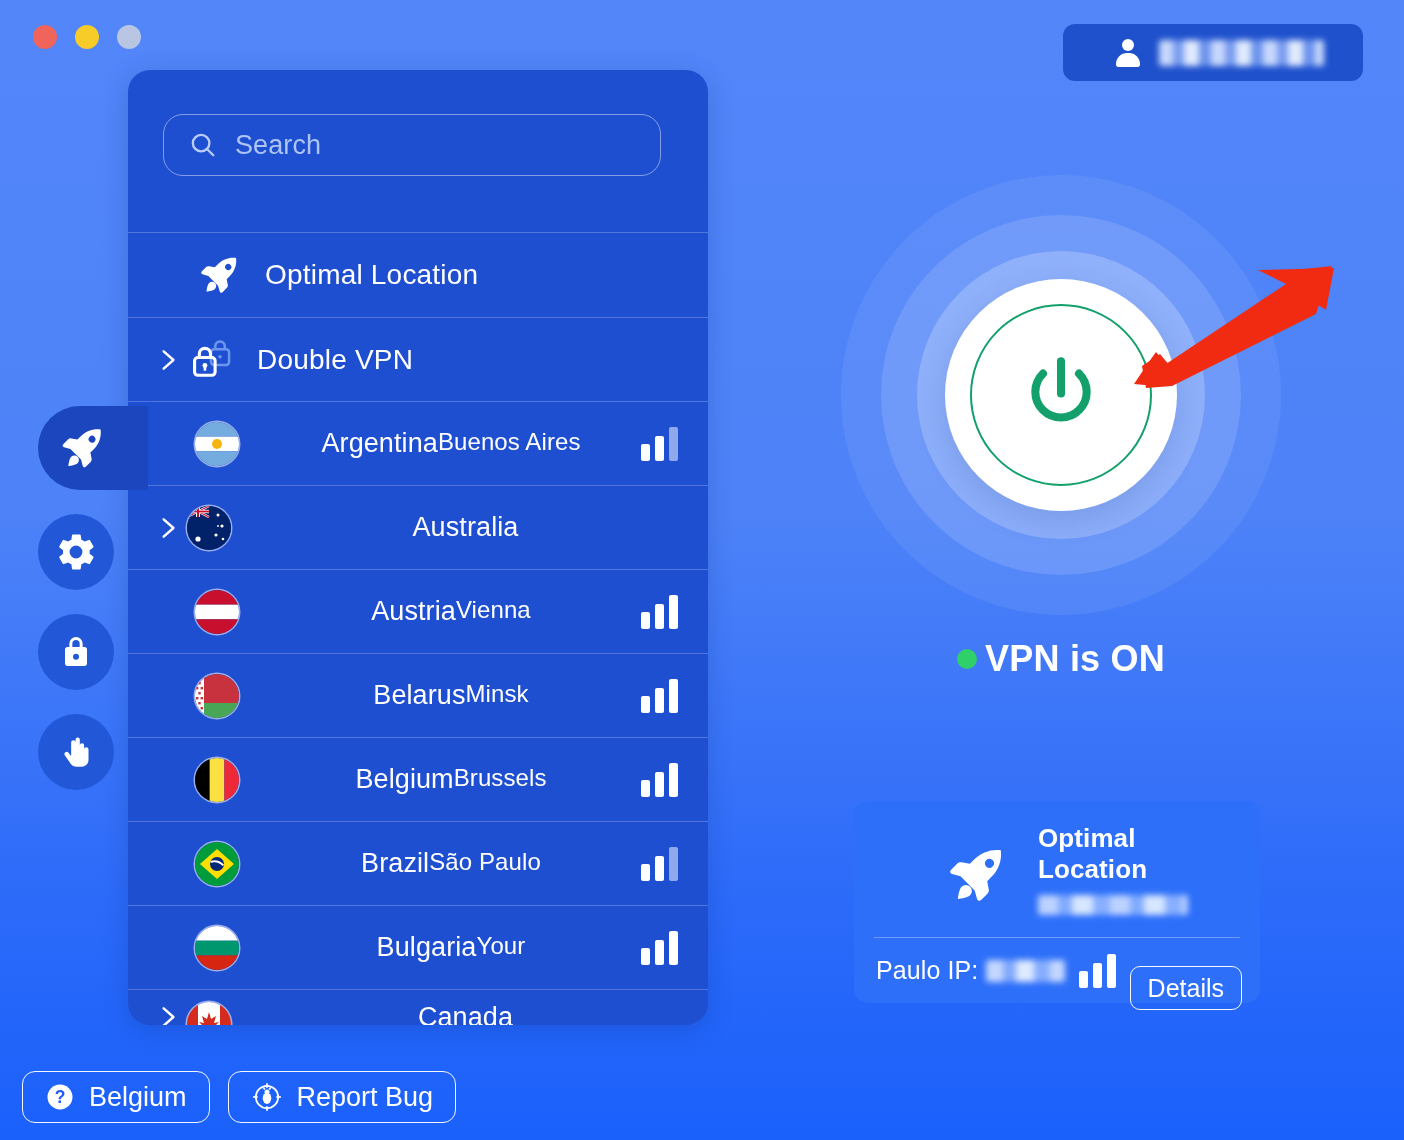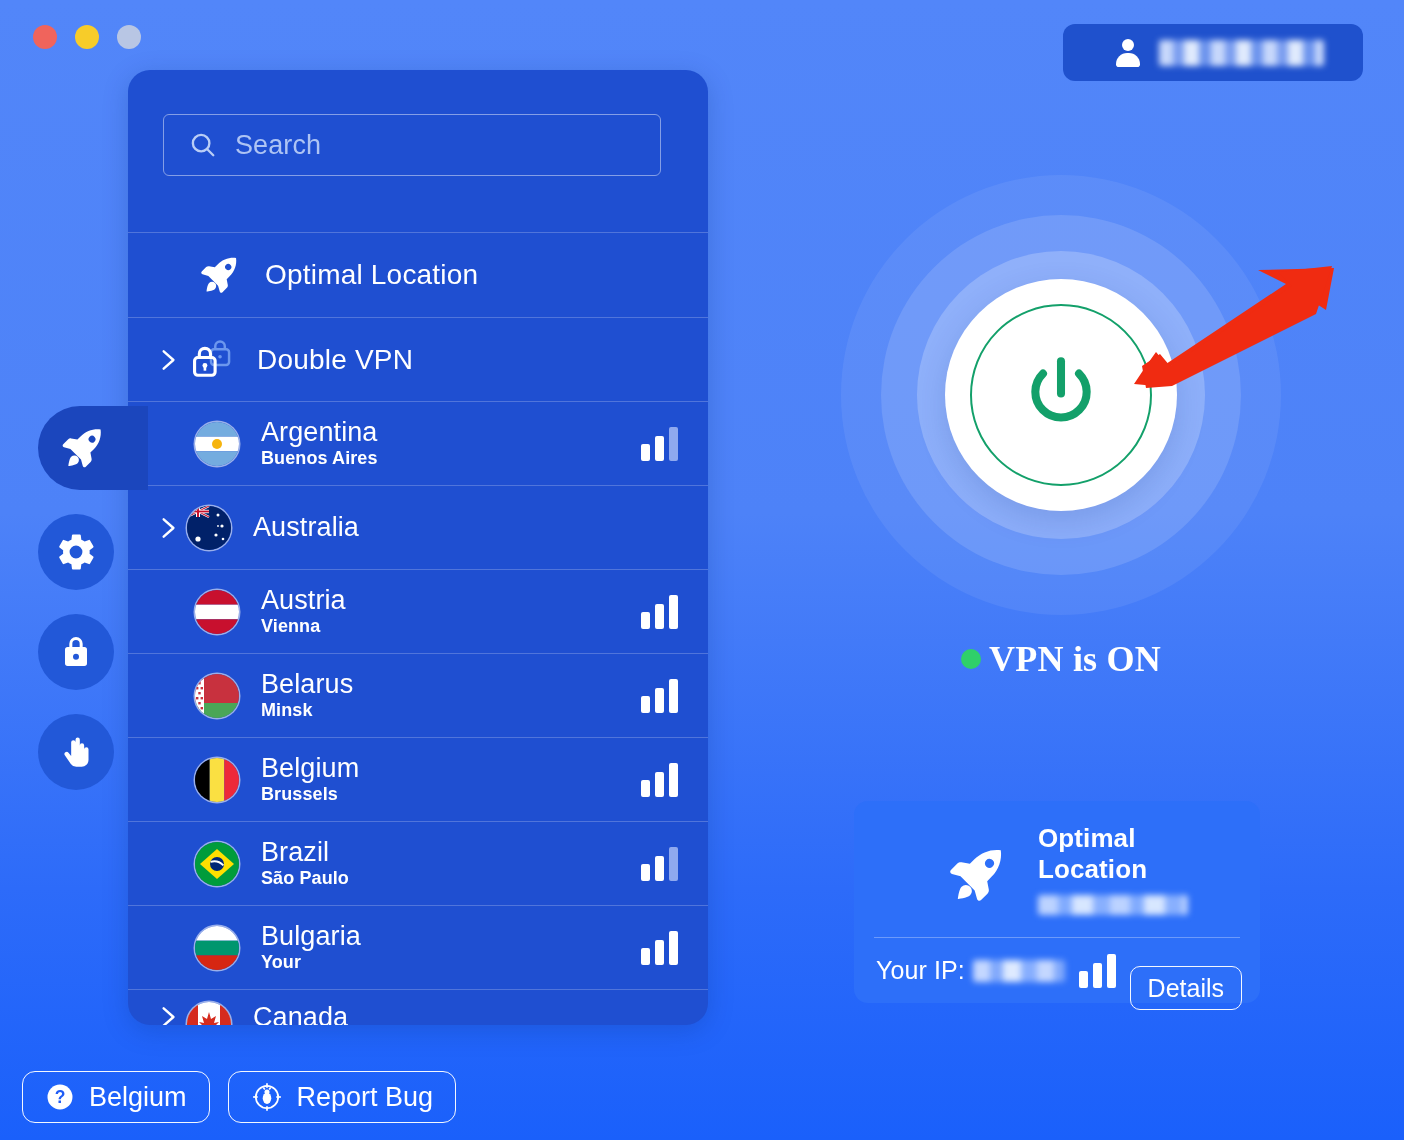--- a/index.html
+++ b/index.html
@@ -68,21 +68,21 @@
     position:absolute; left:128px; top:70px;
     width:580px; height:955px;
     background:#1f4fd1; border-radius:22px;
     overflow:hidden; z-index:20;
     box-shadow: 0 6px 26px rgba(10,40,120,.22);
   }
   .search-wrap { height:162px; display:flex; align-items:flex-start; padding:44px 47px 0 35px; }
   .search-box {
     width:100%; height:62px;
     border:1.6px solid rgba(255,255,255,.45);
-    border-radius:6px;
+    border-radius:20px;
     display:flex; align-items:center; gap:17px; padding-left:24px;
     background:transparent;
   }
   .search-box svg { flex:none; }
   .search-ph { font-size:27px; color:#aec4f4; letter-spacing:.1px; }
 
   .list { border-top:1px solid rgba(255,255,255,.22); }
   .row {
     position:relative; display:flex; align-items:center;
     border-bottom:1px solid rgba(255,255,255,.22);
@@ -96,23 +96,23 @@
   .chev { width:26px; flex:none; margin-left:-8px; margin-right:6px; display:flex; align-items:center; }
   .chev-space { width:32px; flex:none; }
 
   .flag {
     width:44px; height:44px; border-radius:50%; flex:none;
     overflow:hidden; position:relative;
     box-shadow:0 0 0 1.5px rgba(255,255,255,.55);
   }
   .ico-wrap { width:48px; flex:none; display:flex; align-items:center; justify-content:center; margin-right:0; }
 
-  .labels { margin-left:22px; display:flex; flex-direction:column; justify-content:center; flex:1; min-width:0; }
+  .labels { margin-left:22px; display:flex; flex-direction:row; justify-content:center; flex:1; min-width:0; }
   .c-name { font-size:27px; color:#ffffff; line-height:1.16; letter-spacing:.1px; }
-  .c-city { font-size:18px; color:#ffffff; line-height:1.2; letter-spacing:.1px;font-weight:bold; }
+  .c-city { font-size:24px; color:#ffffff; line-height:1.2; letter-spacing:.1px; }
   .single-label { font-size:28px; color:#fff; margin-left:22px; letter-spacing:.2px; }
 
   
   .bars { display:flex; align-items:flex-end; gap:5px; height:34px; flex:none; }
   .bars i { display:block; width:9px; border-radius:2px; background:#ffffff; }
   .bars i.b1 { height:17px; }
   .bars i.b2 { height:25px; }
   .bars i.b3 { height:34px; }
   .bars i.dim { background:#8fa9ef; }
 
@@ -125,21 +125,21 @@
   .ring.r4 { width:232px; height:232px; background:#ffffff; box-shadow:0 10px 30px rgba(20,50,140,.16); }
   .power-btn {
     position:absolute; left:50%; top:50%; transform:translate(-50%,-50%);
     width:182px; height:182px; border-radius:50%;
     border:2px solid #13a06a; background:#fff;
     display:flex; align-items:center; justify-content:center;
   }
 
   .status-line {
     position:absolute; left:826px; top:638px; width:470px;
-    display:flex; align-items:center; justify-content:center; gap:8px; z-index:12;font-family:Liberation Serif, serif;
+    display:flex; align-items:center; justify-content:center; gap:8px; z-index:12;
   }
   .dot-on { width:20px; height:20px; border-radius:50%; background:#2fd06a; flex:none; }
   .status-text { font-size:36px; color:#fff; font-weight:bold; letter-spacing:.2px; }
 
   
   .loc-card {
     position:absolute; left:854px; top:801px; width:406px; height:202px;
     background:#2d6ff9; border-radius:14px; z-index:12;
     padding:0 18px;
   }
@@ -490,21 +490,21 @@
       <path fill="#fff" d="M21.3 2.7c-3.6-.5-7.3.8-9.9 3.4l-1.7 1.7-3.1-.6c-.6-.1-1.2.1-1.6.5L2.6 10.1c-.5.5-.3 1.3.4 1.5l3.2.9 5.3 5.3.9 3.2c.2.7 1 .9 1.5.4l2.4-2.4c.4-.4.6-1 .5-1.6l-.6-3.1 1.7-1.7c2.6-2.6 3.9-6.3 3.4-9.9zm-5.4 6.2a1.7 1.7 0 1 1 2.4-2.4 1.7 1.7 0 0 1-2.4 2.4z"></path>
       <path fill="#fff" d="M6.6 16.4c-1.1 1.1-1.4 4.6-1.4 4.6s3.5-.3 4.6-1.4a2.26 2.26 0 0 0-3.2-3.2z"></path>
     </svg>
     <span class="loc-texts" style="margin-left:88px">
       <span class="loc-title">Optimal Location</span>
       <span class="blur-loc"></span>
     </span>
   </div>
   <div class="loc-div"></div>
   <div class="loc-bot">
-    <span class="ip-label">Your IP:</span>
+    <span class="ip-label">Paulo IP:</span>
     <span class="blur-ip"></span>
     <span class="bars">
       <i class="b1"></i>
         <i class="b2"></i>
         <i class="b3"></i>
     </span>
     <button class="details-btn">Details</button>
   </div>
 </div>
 

